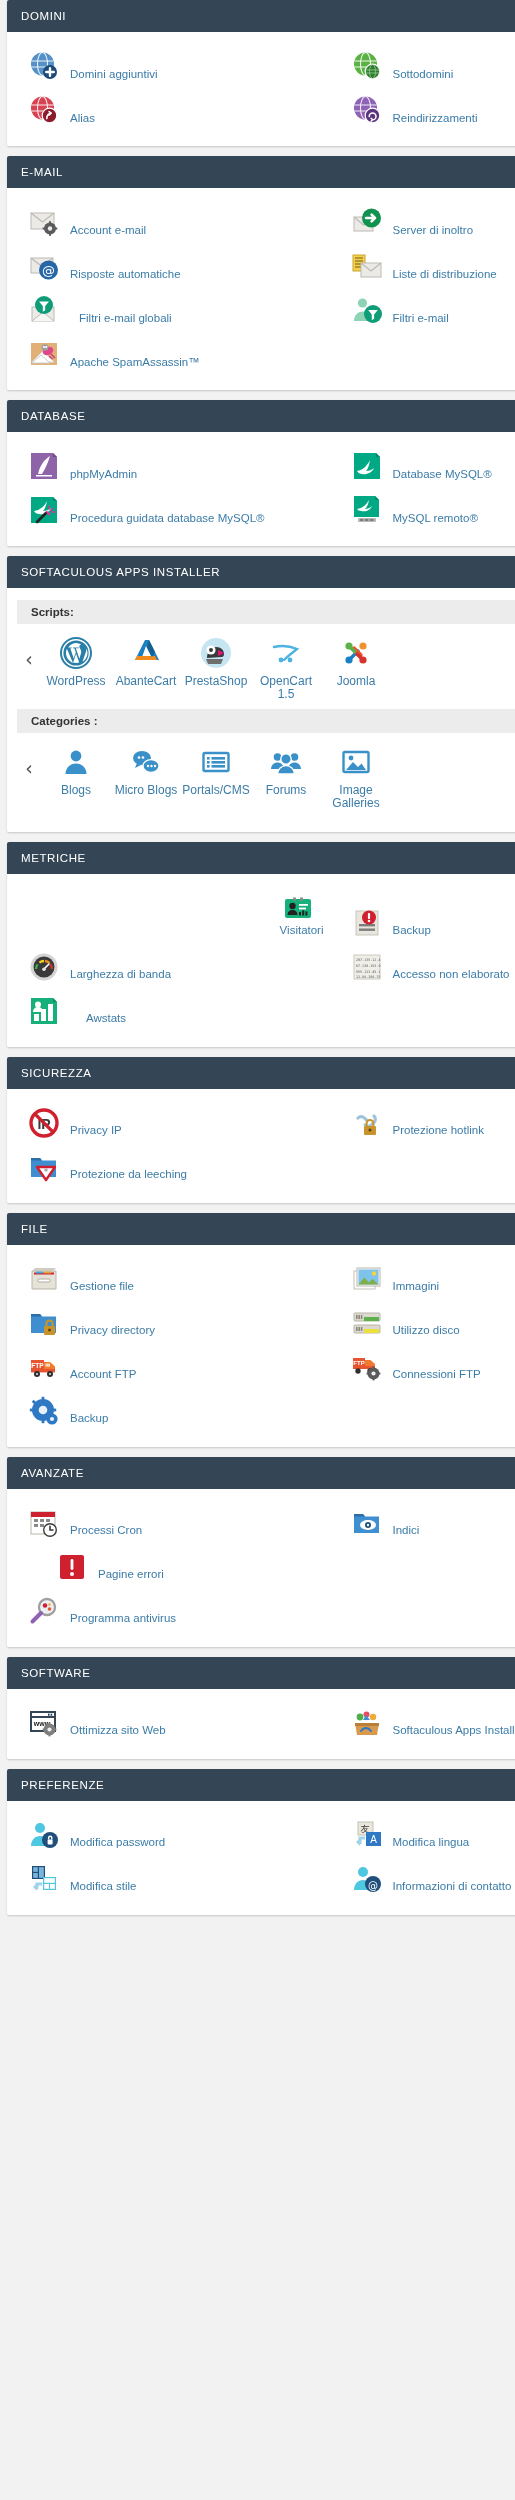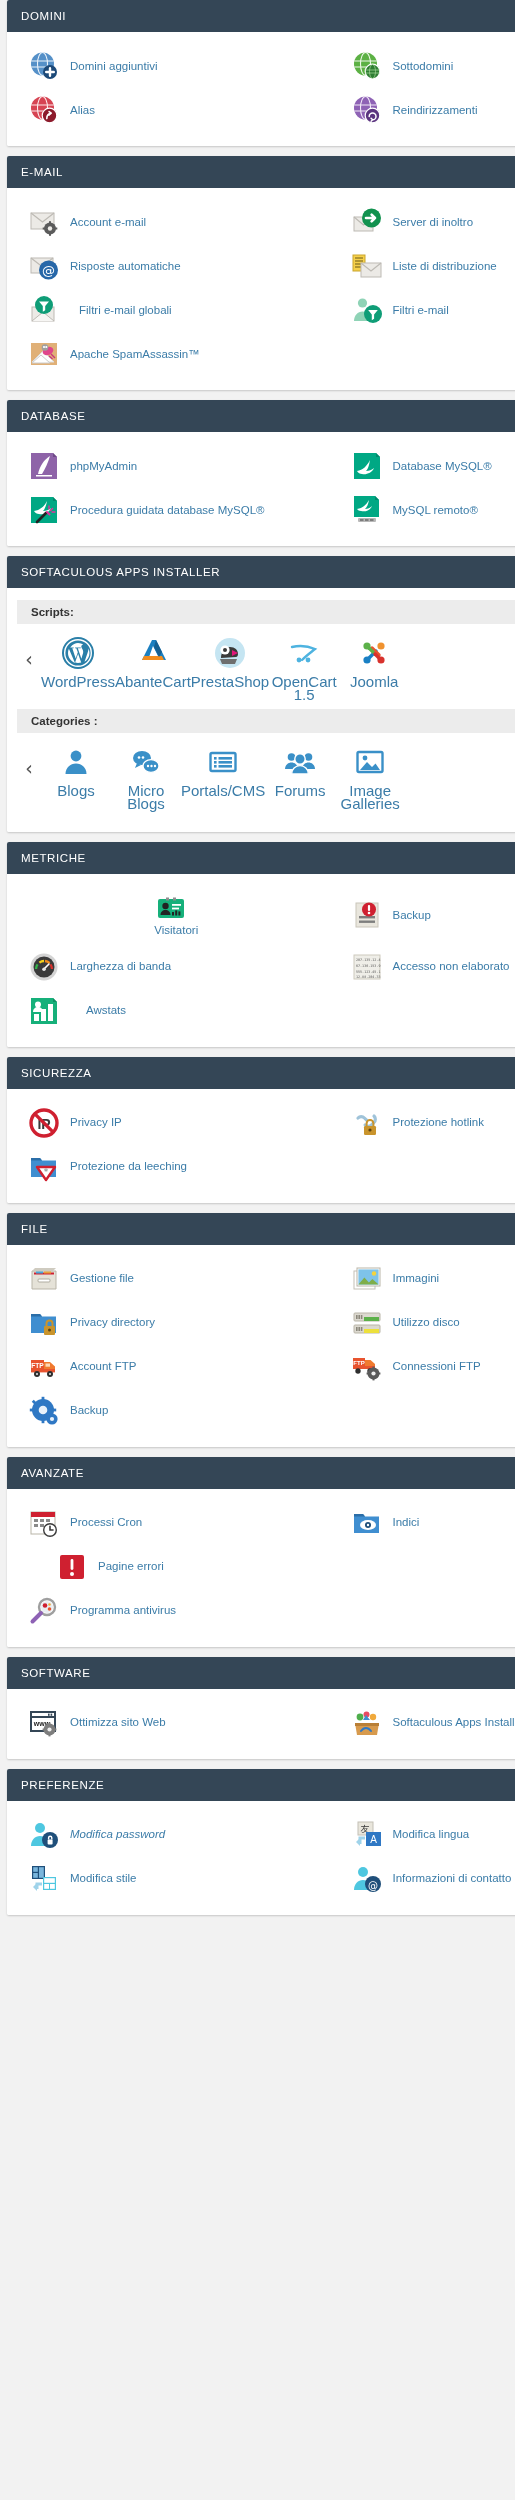--- a/index.html
+++ b/index.html
@@ -34,21 +34,21 @@
   }
   .panel-body {
     background: #fff;
     padding: 12px 0 14px 0;
   }
 
   .grid { display: flex; flex-wrap: wrap; }
   .cell {
     width: 50%;
     display: flex;
-    align-items: center;
+    align-items: flex-end;
     padding: 7px 6px 7px 22px;
     min-height: 30px;
   }
   .cell .ico {
     width: 30px; height: 30px;
     flex: 0 0 30px;
     margin-right: 11px;
     position: relative;
   }
   .cell .ico svg { display: block; width: 30px; height: 30px; }
@@ -87,21 +87,21 @@
     flex: 0 0 70px;
     text-align: center;
   }
   .car-item .cimg {
     height: 38px;
     display: flex; align-items: center; justify-content: center;
   }
   .car-item .cimg svg { display:block; }
   .car-item .clbl {
     color: #3b7ca8;
-    font-size: 15px;
+    font-size: 12px;
     line-height: 13px;
     margin-top: 3px;
   }
 </style>
 </head>
 <body>
 
 <div class="page">
     <div class="panel">
       <div class="panel-head">DOMINI</div>
@@ -810,21 +810,21 @@
             </span>
             <span class="lbl">Softaculous Apps Installer</span>
           </a>
         </div>
       </div>
     </div>
     <div class="panel">
       <div class="panel-head">PREFERENZE</div>
       <div class="panel-body">
         <div class="grid">
-          <a class="cell" href="#" style="text-decoration: none; font-style: italic;">
+          <a class="cell" href="#" style="text-decoration: none;">
             <span class="ico">
               <svg viewBox="0 0 30 30">
                 <circle cx="11" cy="8" r="5" fill="#4ec7e0"></circle>
                 <path d="M2 26c0-6 4-10 9-10s9 4 9 10z" fill="#4ec7e0"></path>
                 <circle cx="21" cy="20" r="8" fill="#1f4f7a"></circle>
                 <rect x="18.6" y="19.4" width="5" height="5" rx="1" fill="#fff"></rect>
                 <path d="M19.6 19.4v-1.6a1.6 1.6 0 0 1 3.2 0v1.6" fill="none" stroke="#fff" stroke-width="1.4"></path>
               </svg>
             </span>
             <span class="lbl">Modifica password</span>

